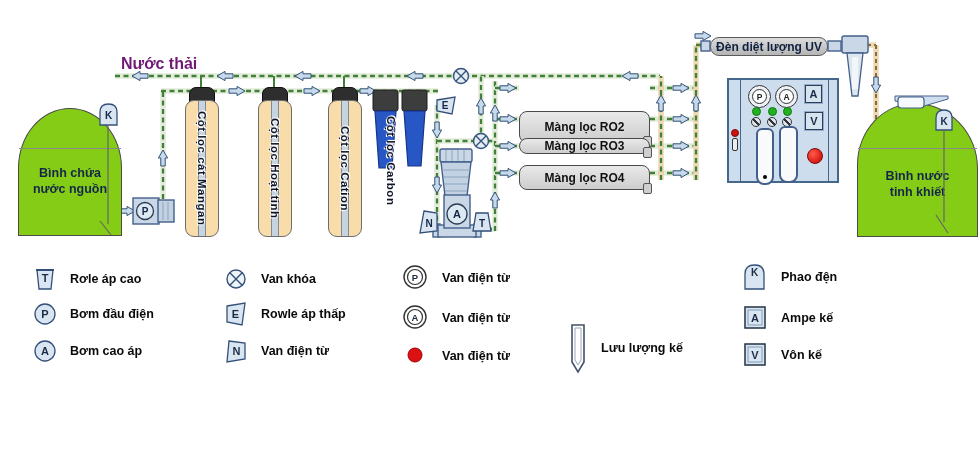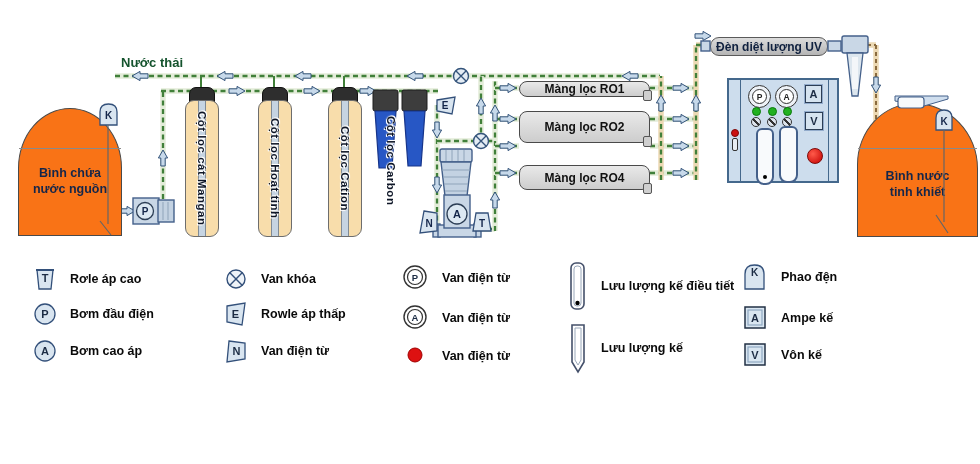--- a/index.html
+++ b/index.html
@@ -15,21 +15,21 @@
   .gd{stroke:#41803a;stroke-width:2.3;fill:none;stroke-dasharray:5 3.5;}
   .st{stroke:#41803a;stroke-width:2;fill:none;}
   .tbg{stroke:#ecd9b4;stroke-width:5.5;fill:none;}
   .td{stroke:#8a6b3f;stroke-width:2;fill:none;stroke-dasharray:4 3;}
   .thin{stroke:#666;stroke-width:1.2;fill:none;}
   .sym{fill:#d9e5f0;stroke:#33507a;stroke-width:1.3;}
   .mech{fill:#c9d7e6;stroke:#44608a;stroke-width:1.4;}
   .mech2{fill:#c3d2e2;stroke:#44608a;stroke-width:1.4;}
   .sym-txt{font:bold 10px "Liberation Sans",sans-serif;fill:#14264a;text-anchor:middle;}
   
-  .tank{background:#f97316;border:1.6px solid #4a4a4a;box-sizing:border-box;
+  .tank{background:#84cc16;border:1.6px solid #4a4a4a;box-sizing:border-box;
         display:flex;flex-direction:column;align-items:center;justify-content:center;}
   .tank .wline{position:absolute;left:0;right:0;height:0;border-top:1.2px solid #8a8a8a;}
   .tank-label{font-weight:bold;font-size:12.5px;color:#14264a;line-height:1.3;text-align:center;}
   
   .col{background:#f8ddab;border:1.5px solid #6d6d6d;border-radius:9px;box-sizing:border-box;}
   .col .tube{position:absolute;left:50%;transform:translateX(-50%);top:0;bottom:0;width:6px;
              background:#c6d4e2;border-left:1px solid #7f8a95;border-right:1px solid #7f8a95;}
   .cap{background:#2e2e2e;border:1px solid #111;border-radius:7px 7px 2px 2px;}
   .vtxt{writing-mode:vertical-rl;font-weight:bold;font-size:11.5px;color:#0d1526;letter-spacing:.5px;
         text-shadow:0 0 2px #fff,0 0 2px #fff,1px 1px 0 #fff,-1px -1px 0 #fff;}
@@ -65,21 +65,21 @@
         border:1.5px solid #7d0a0a;}
   .rdot{position:absolute;border-radius:50%;background:#cc1111;border:1px solid #7d0a0a;}
   .stick{position:absolute;width:4px;height:11px;background:#e8edf2;border:1.2px solid #333;border-radius:2px;}
   
   .lgi{position:absolute;display:flex;align-items:center;gap:13px;z-index:4;}
   .lgl{font-weight:bold;font-size:12.5px;color:#0a0a0a;white-space:nowrap;}
   .lg-txt{font:bold 11px "Liberation Sans",sans-serif;fill:#1c2c44;text-anchor:middle;}
   
   .title{position:absolute;left:0;right:0;top:415px;text-align:center;font-weight:bold;
          font-size:21.5px;color:#1b5ec6;letter-spacing:.3px;z-index:4;}
-  .freelbl{position:absolute;font-weight:bold;font-size:13px;color:#14532d;z-index:5;white-space:nowrap;}
+  .freelbl{position:absolute;font-weight:bold;font-size:16px;color:#701a75;z-index:5;white-space:nowrap;}
 </style>
 </head>
 <body>
 
 <div id="stage">
 
   <svg id="svg-low" class="layer" width="980" height="464">
     <defs>
       <g id="arr">
           <path d="M-8,-2.2 H0 V-4.6 L8,0 L0,4.6 V2.2 H-8 Z" fill="#c7d9ea" stroke="#33537a" stroke-width="1"></path>
@@ -189,26 +189,26 @@
         <span class="vtxt">Cột lọc Hoạt tinh</span>
       </div>
   </div>
   <div class="abs eq col" style="left:328px;top:100px;width:34px;height:137px;">
     <div class="tube"></div>
     <div class="vwrap">
         <span class="vtxt">Cột lọc Cation</span>
       </div>
   </div>
 
-  <div class="abs eq ro" style="left:519px;top:81px;width:131px;height:16px;">
-    <span>Màng lọc RO1</span>
-      <div class="tab"></div>
-  </div>
   <div class="abs eq ro" style="left:519px;top:111px;width:131px;height:32px;">
     <span>Màng lọc RO2</span>
+      <div class="tab"></div>
+  </div>
+  <div class="abs eq ro" style="left:519px;top:138px;width:131px;height:16px;">
+    <span>Màng lọc RO3</span>
       <div class="tab"></div>
   </div>
   <div class="abs eq ro" style="left:519px;top:165px;width:131px;height:25px;">
     <span>Màng lọc RO4</span>
       <div class="tab"></div>
   </div>
 
   <div class="abs eq uv" style="left:710px;top:37px;width:118px;height:19px;">
     <span>Đèn diệt lượng UV</span>
   </div>
@@ -383,28 +383,20 @@
     </svg>
     <span class="lgl">Van điện từ</span>
   </div>
   <div class="lgi" style="left:402px;top:342px;">
     <svg width="27" height="27">
       <circle cx="13" cy="13" r="7" fill="#dd1111" stroke="#a00000"></circle>
     </svg>
     <span class="lgl">Van điện từ</span>
   </div>
 
-  <div class="lgi" style="left:568px;top:261px;">
-    <svg width="20" height="50">
-      <rect x="3" y="2" width="13" height="46" rx="5" fill="#fdfdfe" stroke="#44506a" stroke-width="1.6"></rect>
-      <rect x="6" y="5" width="7" height="40" rx="3" fill="#fff" stroke="#9aa8ba" stroke-width="1"></rect>
-      <circle cx="9.5" cy="42" r="2.2" fill="#000"></circle>
-    </svg>
-    <span class="lgl">Lưu lượng kế điều tiết</span>
-  </div>
   <div class="lgi" style="left:568px;top:322px;">
     <svg width="20" height="52">
       <path d="M4,3 H16 V40 L10,50 L4,40 Z" fill="#fdfdfe" stroke="#44506a" stroke-width="1.6"></path>
       <path d="M7,6 H13 V38 L10,43 L7,38 Z" fill="#fff" stroke="#9aa8ba" stroke-width="1"></path>
     </svg>
     <span class="lgl">Lưu lượng kế</span>
   </div>
 
   <div class="lgi" style="left:742px;top:263px;">
     <svg width="26" height="28">

